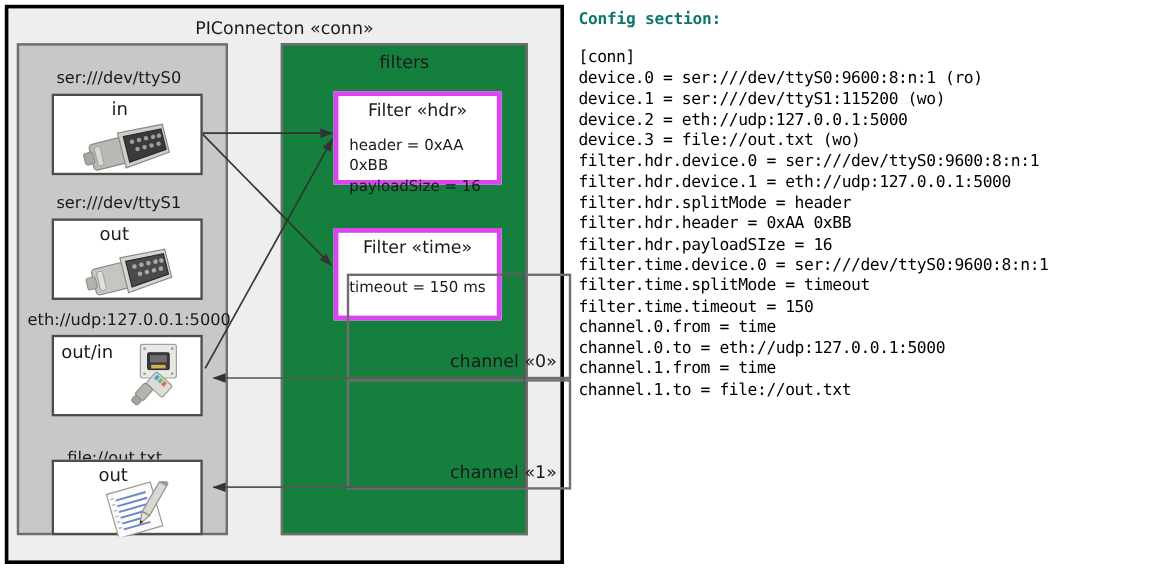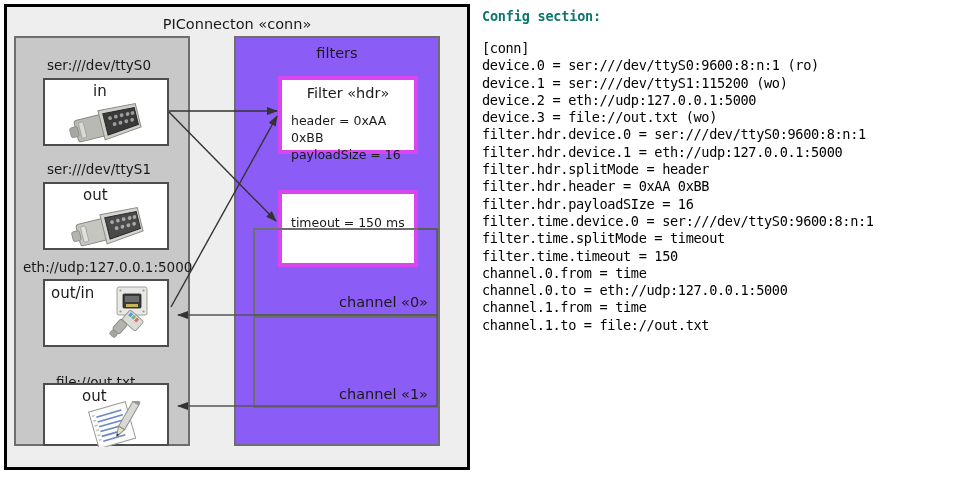--- a/index.html
+++ b/index.html
@@ -47,21 +47,21 @@
     background: #c8c8c8;
     border: 2px solid #6e6e6e;
     box-sizing: border-box;
   }
 
   
   .filters-panel {
     position: absolute;
     left: 234px; top: 36px;
     width: 206px; height: 410px;
-    background: #8b5cf6;
+    background: #15803d;
     border: 2px solid #6e6e6e;
     box-sizing: border-box;
   }
   .filters-title {
     position: absolute;
     left: 0; top: 7px;
     width: 100%;
     text-align: center;
     font-size: 14.5px;
     color: #1a1a1a;
@@ -111,20 +111,21 @@
     color: #1a1a1a;
     line-height: 17px;
   }
 
   
   .channel-box {
     position: absolute;
     border: 2px solid #6e6e6e;
     box-sizing: border-box;
     background: transparent;
+    margin-left: 36px;
   }
   .channel-label {
     position: absolute;
     right: 10px;
     bottom: 4px;
     font-size: 14.5px;
     color: #1a1a1a;
     white-space: nowrap;
   }
 
@@ -286,21 +287,22 @@
 
   <div class="filter-box" style="left:278px; top:76px; width:140px; height:78px;">
     <div class="filter-title">Filter «hdr»</div>
     <div class="filter-props" style="top:32px;">
       <div>header = 0xAA 0xBB</div>
       <div>payloadSize = 16</div>
     </div>
   </div>
 
   <div class="filter-box" style="left:278px; top:190px; width:140px; height:77px;">
-    <div class="filter-props" style="top:20px;text-align:center;">
+    <div class="filter-title">Filter «time»</div>
+    <div class="filter-props" style="top:36px;text-align:center;">
       <div>timeout = 150 ms</div>
     </div>
   </div>
 
   <div class="channel-box" style="left:253px; top:228px; width:187px; height:88px;">
     <div class="channel-label">channel «0»</div>
   </div>
   <div class="channel-box" style="left:253px; top:316px; width:187px; height:92px;">
     <div class="channel-label">channel «1»</div>
   </div>

